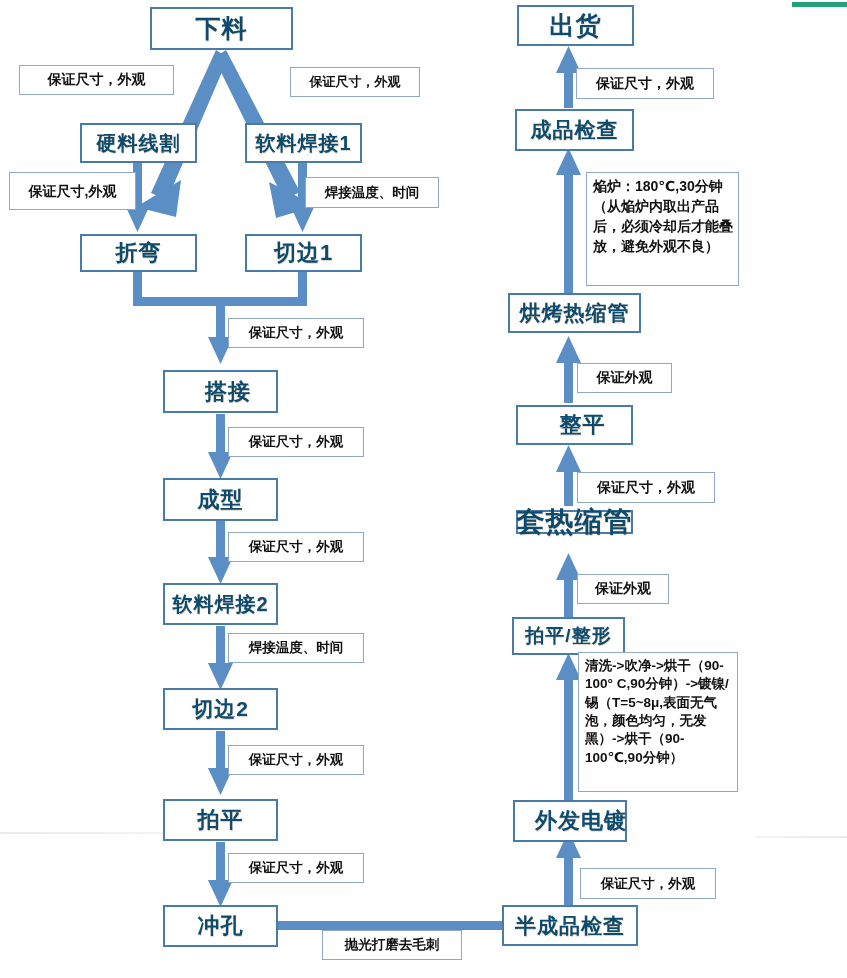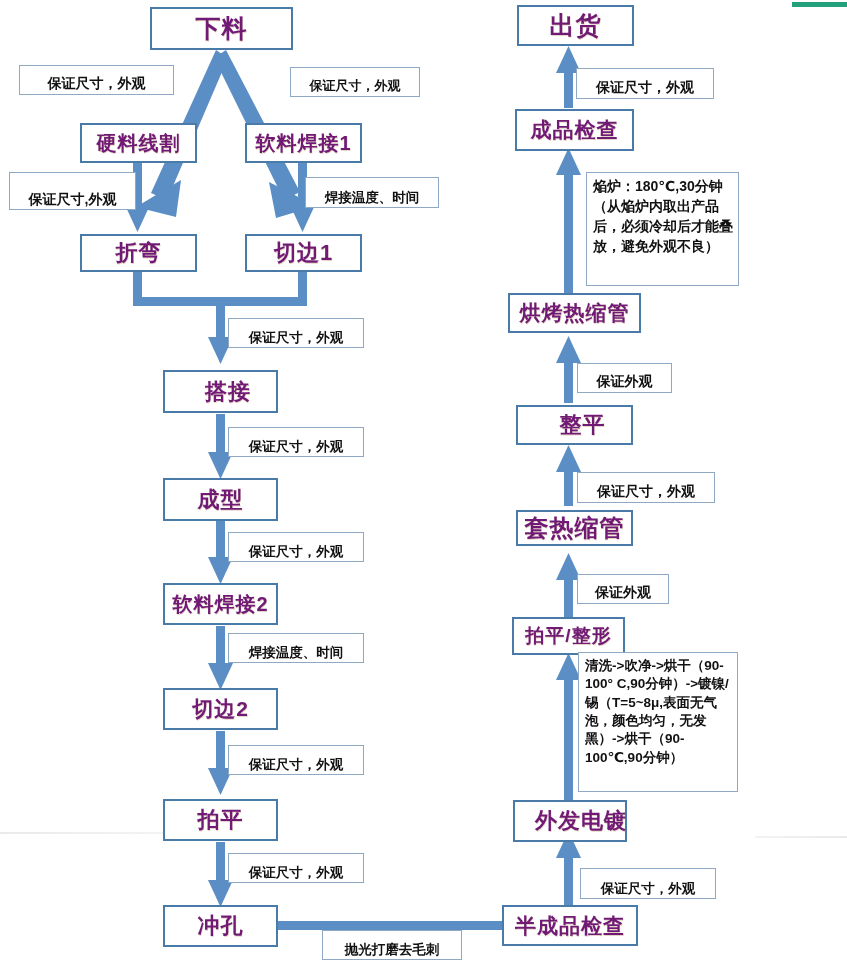--- a/index.html
+++ b/index.html
@@ -34,40 +34,40 @@
 
   
   .node{
     position:absolute;
     box-sizing:border-box;
     border:2.5px solid #4a7aa8;
     background:#ffffff;
     display:flex;
     align-items:center;
     justify-content:center;
-    color:#701a75;
+    color:#0c4a6e;
     font-weight:700;
     letter-spacing:1px;
     z-index:30;
     text-shadow:0.5px 0.5px 0 rgba(180,140,90,.35);
   }
   .node span{display:block;white-space:nowrap;}
 
   
   .ann{
     position:absolute;
     box-sizing:border-box;
     border:1.4px solid #8fa9c4;
     background:#ffffff;
     color:#111111;
     font-weight:700;
     font-size:14px;
     line-height:1.28;
     display:flex;
-    align-items:flex-end;
+    align-items:center;
     justify-content:center;
     text-align:center;
     padding:1px 4px;
     z-index:40;
   }
   .ann.note{
     display:block;
     text-align:left;
     justify-content:flex-start;
     font-size:13.5px;
@@ -257,21 +257,21 @@
   </div>
 
   <div class="node" style="left:508px;top:293px;width:133px;height:40px;font-size:21px;">
     <span>烘烤热缩管</span>
   </div>
 
   <div class="node" style="left:516px;top:405px;width:117px;height:40px;font-size:22px;padding-left:16px;">
     <span>整平</span>
   </div>
 
-  <div class="node" style="left:516px;top:510px;width:117px;height:36px;font-size:24px;justify-content:center;">
+  <div class="node" style="left:516px;top:510px;width:117px;height:24px;font-size:28px;justify-content:center;">
     <span>套热缩管</span>
   </div>
 
   <div class="node" style="left:512px;top:617px;width:113px;height:38px;font-size:19px;">
     <span>拍平/整形</span>
   </div>
 
   <div class="node" style="left:513px;top:800px;width:114px;height:42px;font-size:22px;padding-left:22px;">
     <span>外发电镀</span>
   </div>

